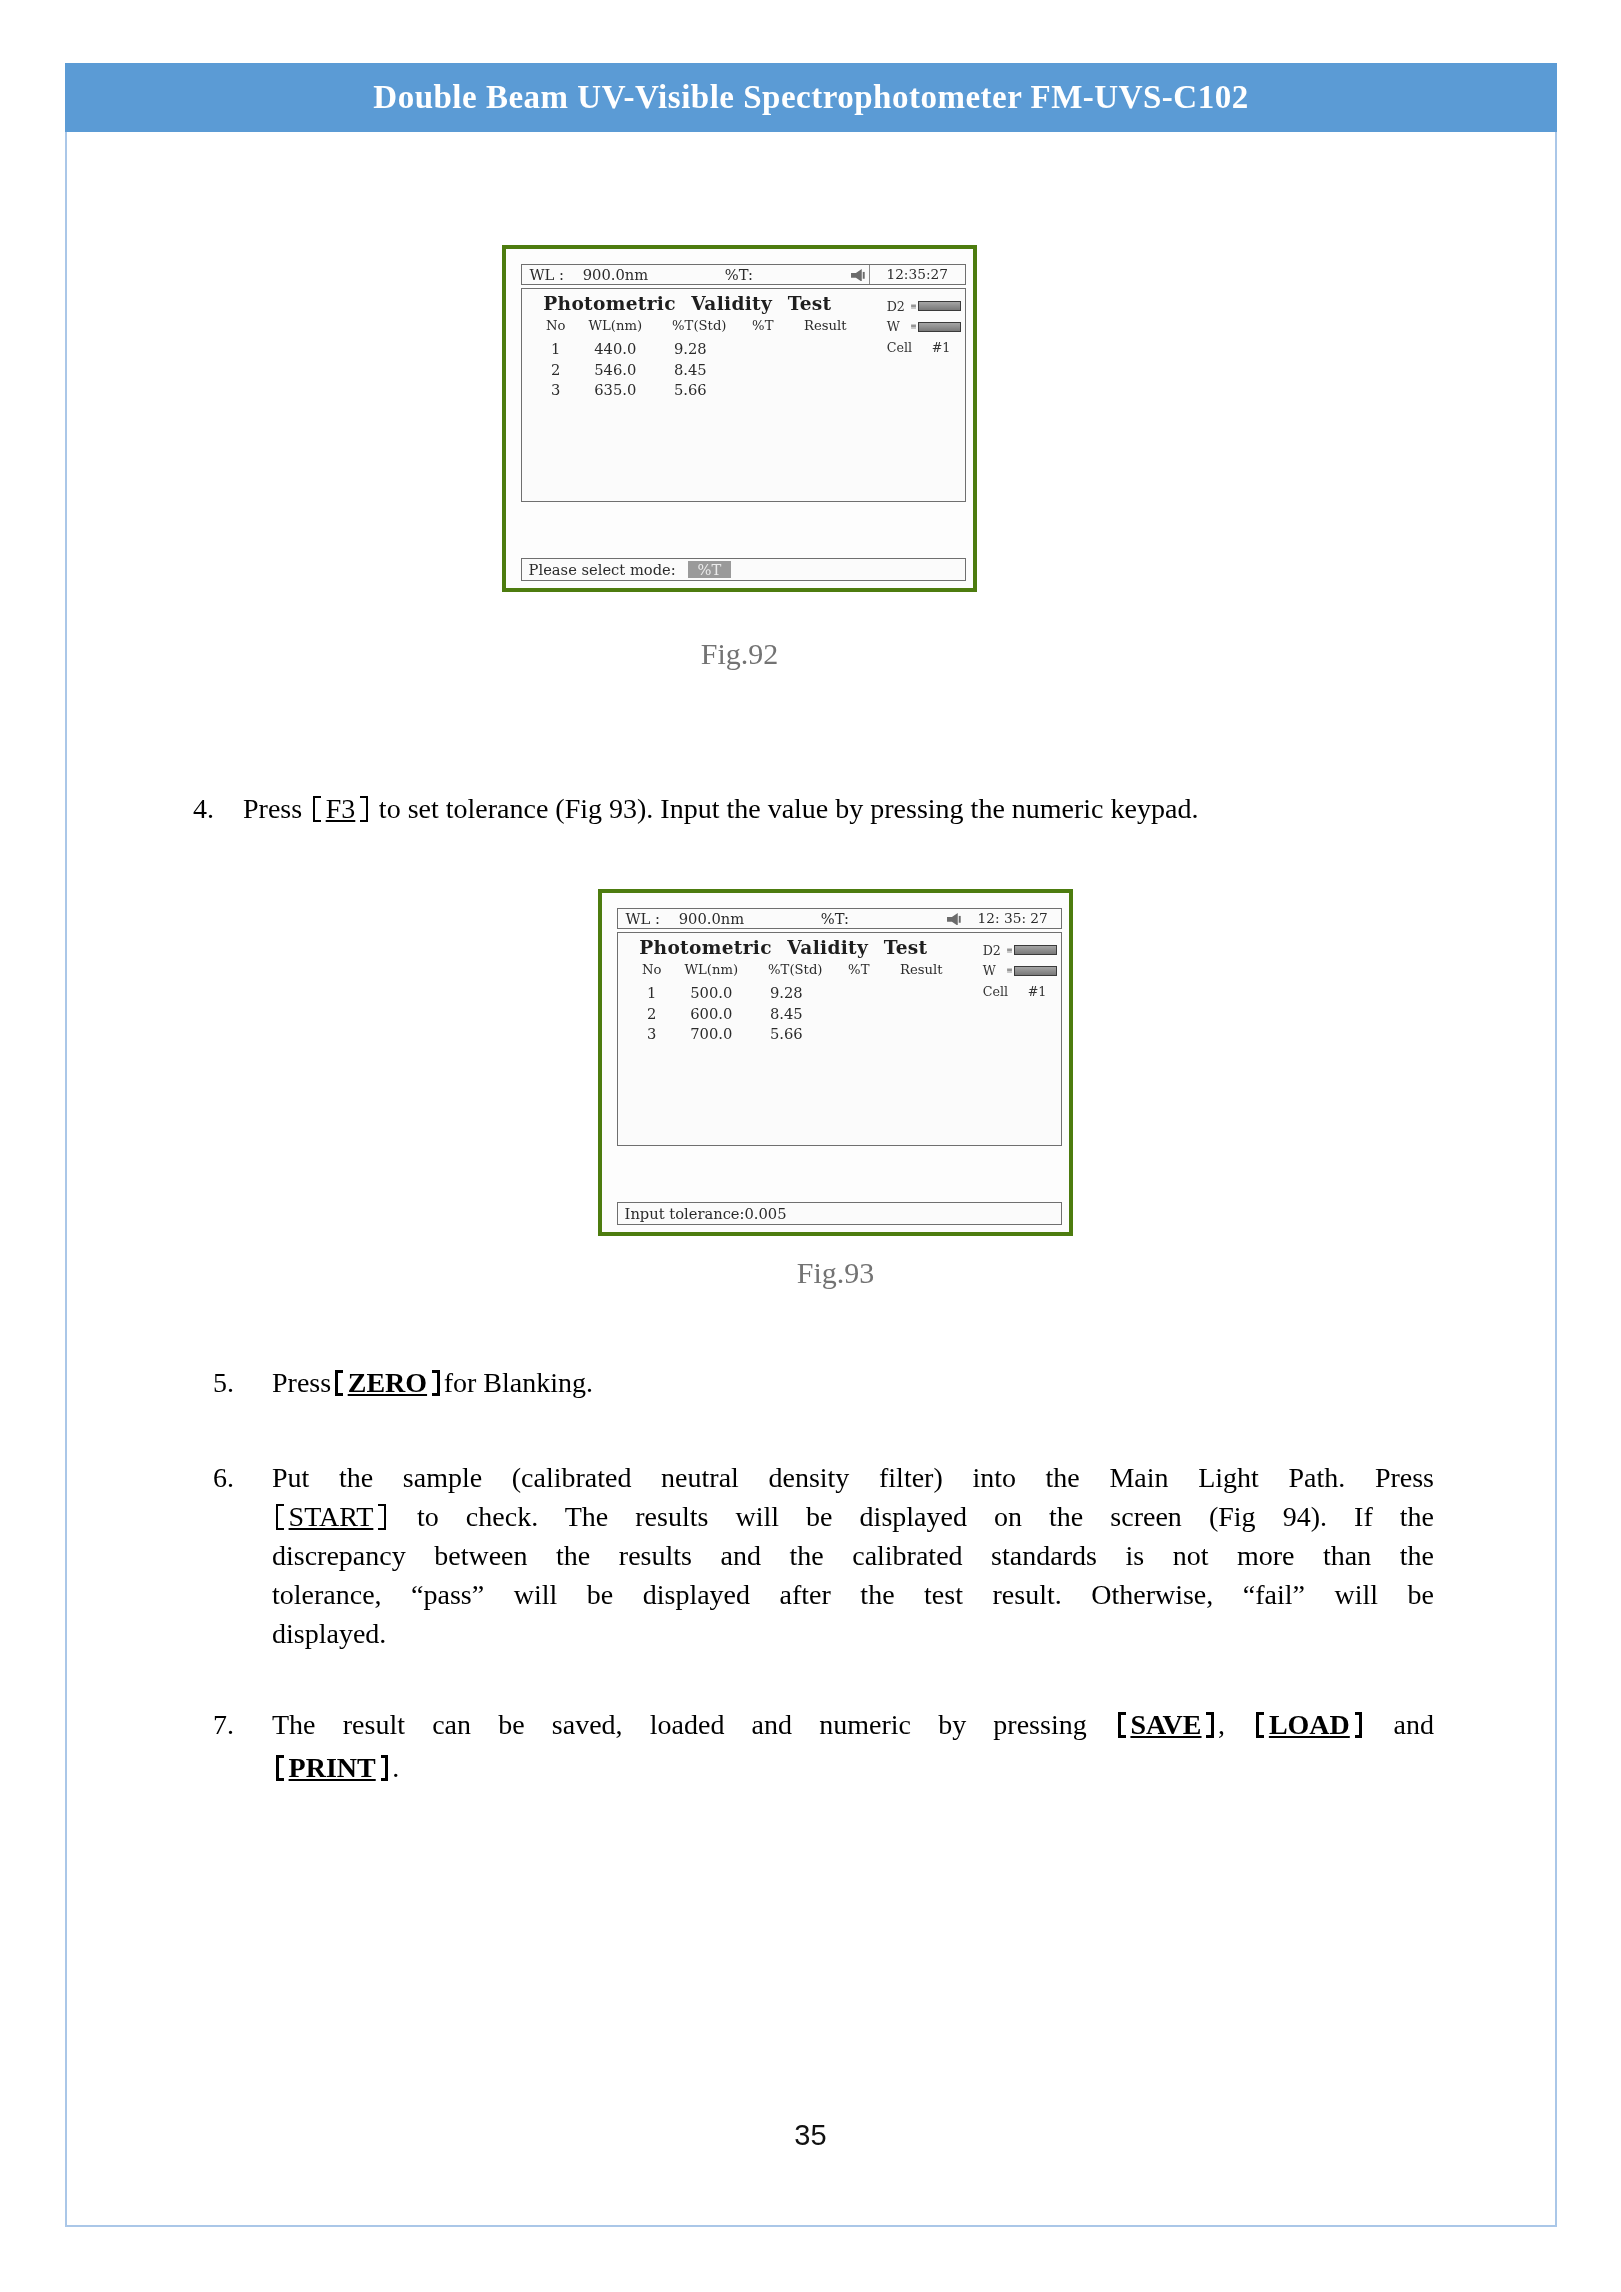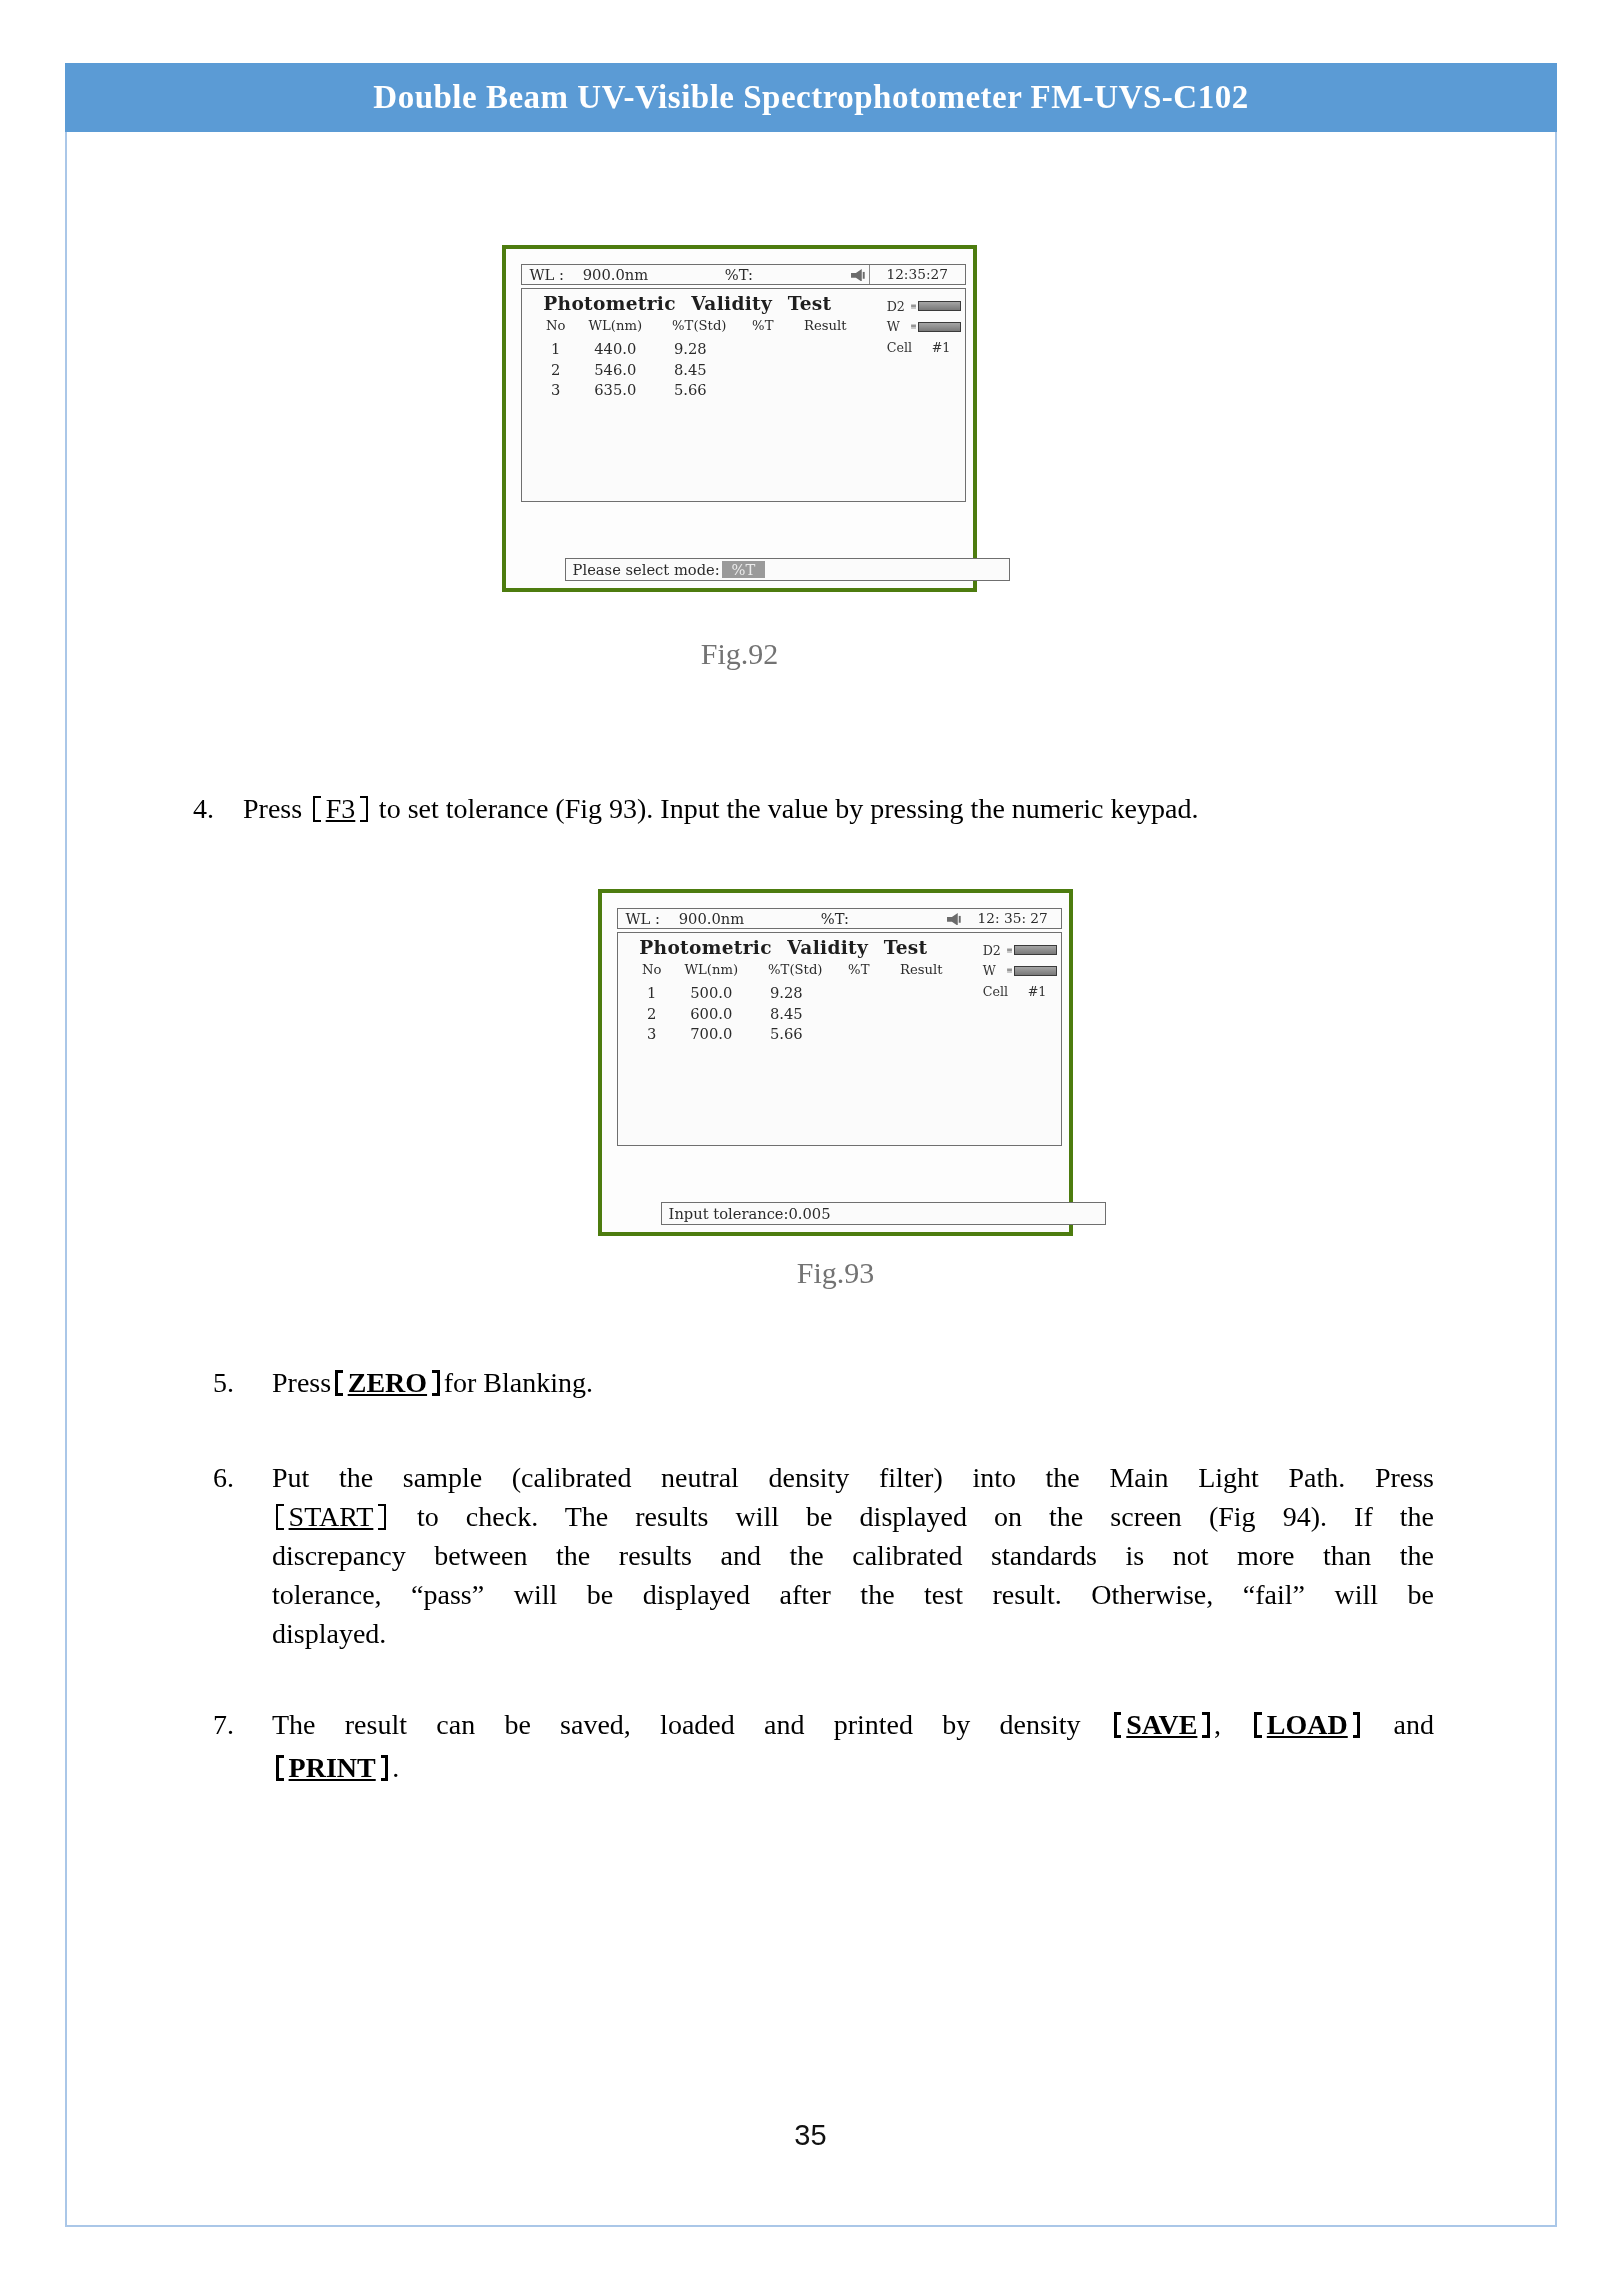--- a/index.html
+++ b/index.html
@@ -32,21 +32,21 @@
   #fig92 { left:502px; top:245px; }
   #fig93 { left:598px; top:889px; }
 
   .scr-head, .scr-main, .scr-status {
     position:absolute; left:14.7px; width:445px;
     border:1px solid #6f6f6f; background:#fbfbfb;
   }
   .scr-head   { top:14.7px;  height:21.6px; font-size:14.7px; }
   .scr-main   { top:39px;  height:214px; }
   .scr-status { top:309px; height:22.5px; display:flex; align-items:center;
-                padding-left:6.9px; font-size:14.7px; gap:2px;margin-left:44px; }
+                padding-left:6.9px; font-size:14.7px; gap:12px; }
 
   .scr-head span { position:absolute; top:0; line-height:19.6px; white-space:nowrap; }
   .wl-l  { left:7.8px; }
   .wl-v  { left:61px; }
   .mode  { left:203px; }
   .spk   { left:329px; top:3.9px !important; line-height:0 !important; }
   .time  { left:347px; width:96px; text-align:center; font-size:13.7px; }
   .time.sep { border-left:1px solid #8a8a8a; }
 
   .scr-title {
@@ -255,18 +255,18 @@
 <div class="itxt" id="item6-text">
   <div class="line just"><span>Put the sample (calibrated neutral density filter) into the Main Light Path. Press</span></div>
   <div class="line just"><span class="kb"><i class="kbl"></i>START<i class="kbr"></i></span><span> to check. The results will be displayed on the screen (Fig 94). If the</span></div>
   <div class="line just"><span>discrepancy between the results and the calibrated standards is not more than the</span></div>
   <div class="line just"><span>tolerance, “pass” will be displayed after the test result. Otherwise, “fail” will be</span></div>
   <div class="line"><span>displayed.</span></div>
 </div>
 
 <div class="num" id="item7-num">7.</div>
 <div class="itxt" id="item7-text">
-  <div class="line just"><span>The result can be saved, loaded and printed by density </span><b class="kb"><i class="kbl"></i>SAVE<i class="kbr"></i></b><span>, </span><b class="kb"><i class="kbl"></i>LOAD<i class="kbr"></i></b><span> and</span></div>
+  <div class="line just"><span>The result can be saved, loaded and numeric by pressing </span><b class="kb"><i class="kbl"></i>SAVE<i class="kbr"></i></b><span>, </span><b class="kb"><i class="kbl"></i>LOAD<i class="kbr"></i></b><span> and</span></div>
   <div class="line"><b class="kb"><i class="kbl"></i>PRINT<i class="kbr"></i></b><span>.</span></div>
 </div>
 
 <div class="page-num">35</div>
 
 
 </body></html>

